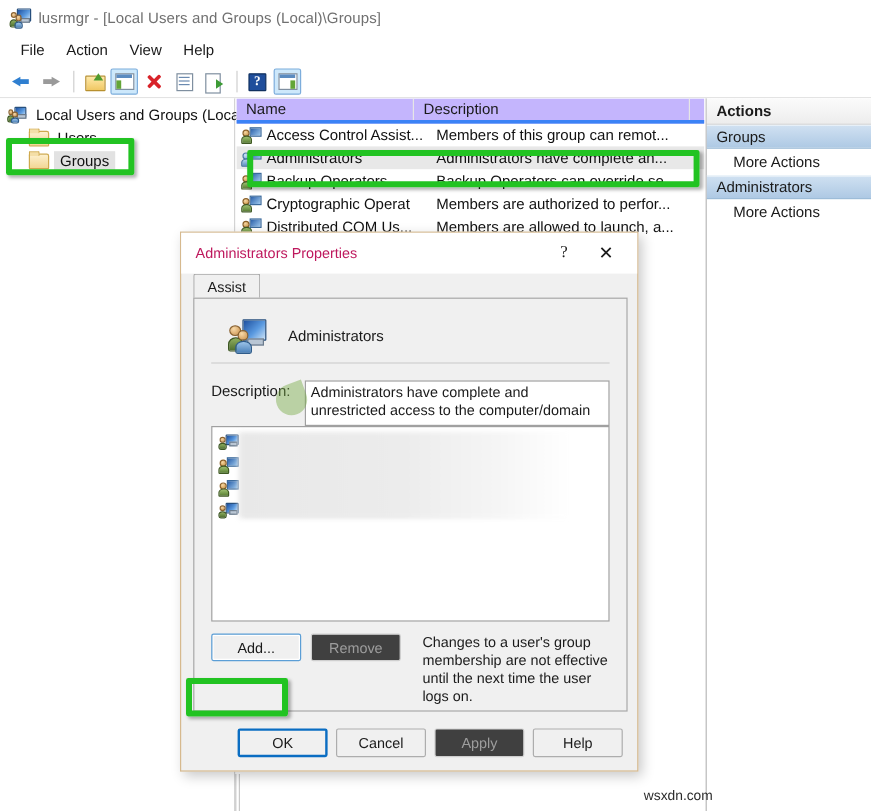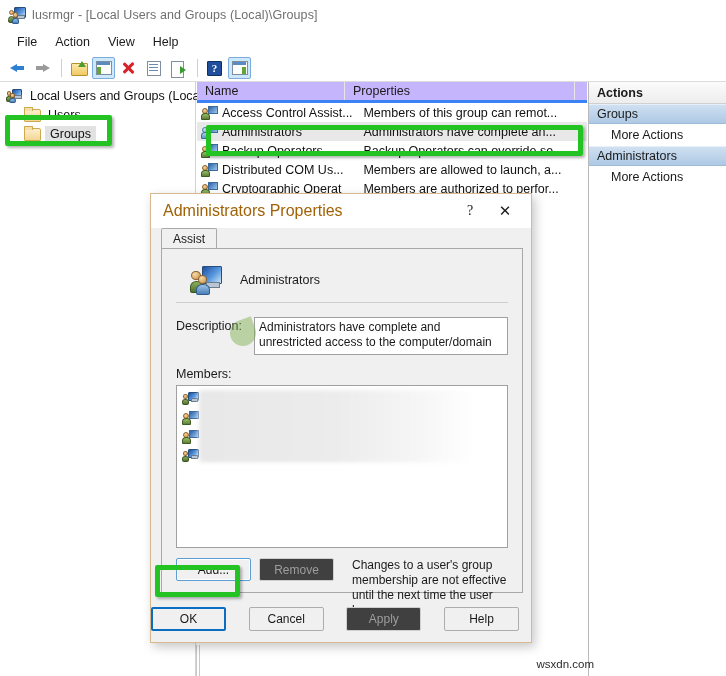--- a/index.html
+++ b/index.html
@@ -255,21 +255,21 @@
   
   .dialog {
     position: absolute; left: 150px; top: 193px; width: 382px; height: 450px;
     background: #f0f0f0; border: 1px solid #d6b98e;
     box-shadow: 3px 4px 10px rgba(0,0,0,.22);
   }
   .dlg-title {
     height: 34px; background: #ffffff; display: flex; align-items: center;
     padding-left: 12px; position: relative;
   }
-  .dlg-title .t { font-size: 16px; color: #a16207; }
+  .dlg-title .t { font-size: 12px; color: #be185d; }
   .dlg-title .help-q {
     position: absolute; right: 52px; top: 8px; width: 18px; height: 18px;
     font-size: 14px; color: #1a1a1a; text-align: center; line-height: 18px;
     font-family: "Liberation Serif", serif;
   }
   .dlg-title .close-x {
     position: absolute; right: 8px; top: 4px; width: 36px; height: 26px;
     display: flex; align-items: center; justify-content: center;
     font-size: 15px; color: #1a1a1a; font-family: "Liberation Sans", sans-serif;
   }
@@ -328,21 +328,21 @@
   }
   .btn.disabled { color: #9d9d9d; background: #404040; border-color: #cfcfcf; }
   .btn.focus { border: 1px solid #5b9ed6; box-shadow: inset 0 0 0 1px #ffffff; }
   .btn.default { border: 2px solid #0a6dc2; }
   .note {
     flex: 1; margin-left: 18px; font-size: 12px; color: #1a1a1a; line-height: 15px;
   }
 
   .dlg-footer {
     position: absolute; left: 0; bottom: 0; width: 100%; height: 46px;
-    display: flex; align-items: center; justify-content: space-between;
+    display: flex; align-items: center; justify-content: flex-end;
     padding-right: 12px; gap: 7px;
   }
   .dlg-footer .btn { min-width: 75px; height: 24px; }
 
   
   .wm-appuals {
     position: absolute; left: 186px; top: 330px; width: 330px; height: 60px;
     font-family: "Liberation Sans", sans-serif; font-weight: bold;
     font-size: 42px; letter-spacing: 6px; color: rgba(150,150,150,.30);
     pointer-events: none; user-select: none; white-space: nowrap;
@@ -438,21 +438,21 @@
       </div>
       <div class="tree-row tree-indent selected">
         <span class="ti ic-folder"></span>
         <span class="lbl">Groups</span>
       </div>
     </div>
 
     <div class="listpane">
       <div class="lv-header">
         <div class="col c1">Name</div>
-        <div class="col c2">Properties</div>
+        <div class="col c2">Description</div>
       </div>
 
       <div class="lv-row">
         <span class="gi ic-group">
             <i class="m"></i>
             <i class="h"></i>
             <i class="b"></i>
           </span>
         <span class="nm">Access Control Assist...</span>
         <span class="ds">Members of this group can remot...</span>
@@ -474,31 +474,31 @@
           </span>
         <span class="nm">Backup Operators</span>
         <span class="ds">Backup Operators can override se...</span>
       </div>
       <div class="lv-row">
         <span class="gi ic-group">
             <i class="m"></i>
             <i class="h"></i>
             <i class="b"></i>
           </span>
-        <span class="nm">Distributed COM Us...</span>
-        <span class="ds">Members are allowed to launch, a...</span>
+        <span class="nm">Cryptographic Operat</span>
+        <span class="ds">Members are authorized to perfor...</span>
       </div>
       <div class="lv-row">
         <span class="gi ic-group">
             <i class="m"></i>
             <i class="h"></i>
             <i class="b"></i>
           </span>
-        <span class="nm">Cryptographic Operat</span>
-        <span class="ds">Members are authorized to perfor...</span>
+        <span class="nm">Distributed COM Us...</span>
+        <span class="ds">Members are allowed to launch, a...</span>
       </div>
     </div>
 
     <div class="actionspane">
       <div class="ap-title">Actions</div>
       <div class="ap-group">Groups</div>
       <div class="ap-item">More Actions</div>
       <div class="ap-group">Administrators</div>
       <div class="ap-item">More Actions</div>
     </div>
@@ -533,21 +533,20 @@
             <span class="body2"></span>
         </span>
         <span class="gname">Administrators</span>
       </div>
 
       <div class="fld-row">
         <div class="fld-label">Description:</div>
         <div class="fld-desc">Administrators have complete and unrestricted access to the computer/domain</div>
       </div>
 
-      <div class="members-label">Members:</div>
 
       <div class="members-box">
         <div class="member-row">
           <span class="mi icon-lusr">
             <span class="mon"></span>
               <span class="head1"></span>
               <span class="body1"></span>
           </span>
           <span class="member-blur" style="width:255px;"></span>
         </div>

